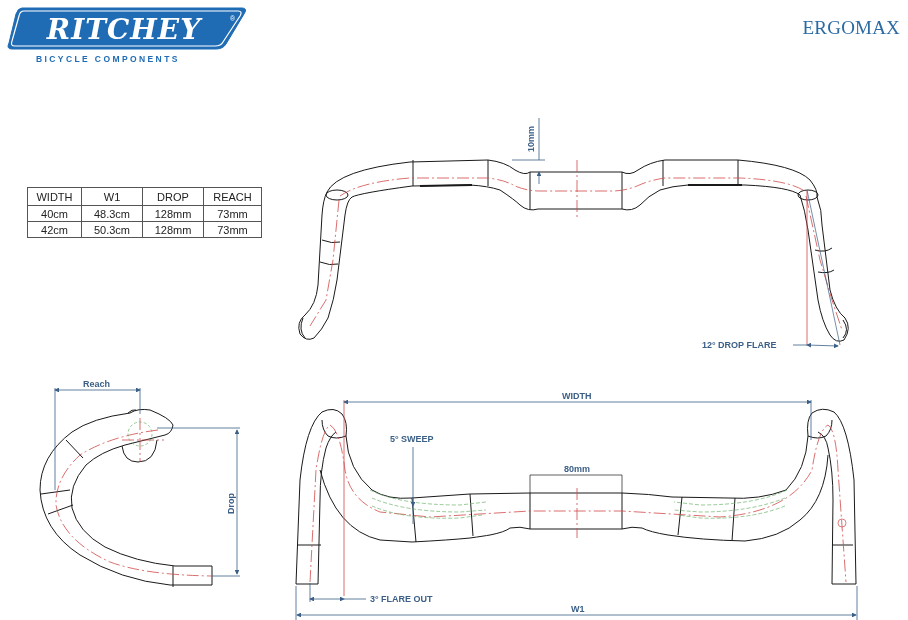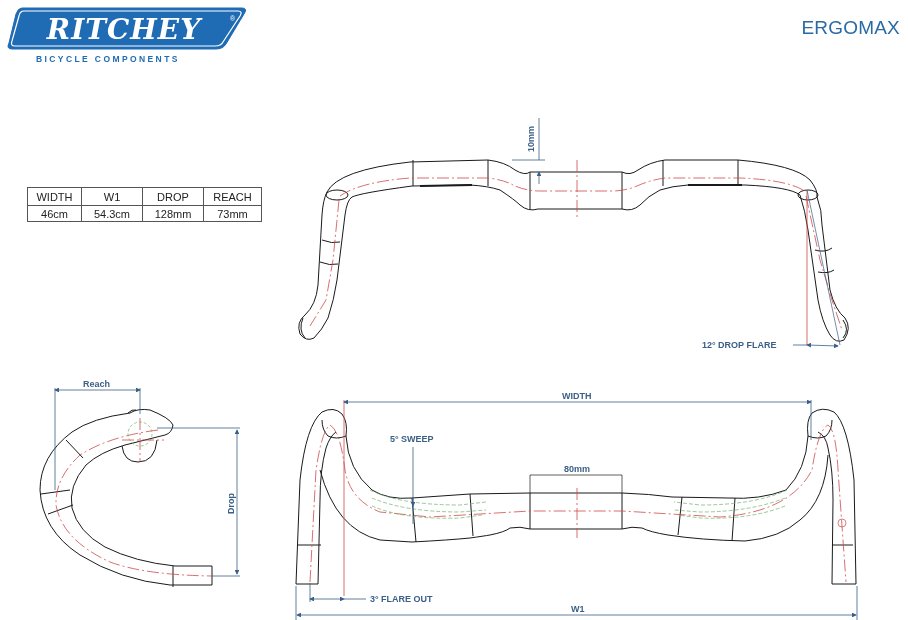--- a/index.html
+++ b/index.html
@@ -1,18 +1,18 @@
 <!DOCTYPE html>
 <html><head>
 <meta charset="utf-8">
 <style>
   html, body { margin: 0; padding: 0; background: #ffffff; }
   body { width: 908px; height: 620px; position: relative; overflow: hidden; font-family: "Liberation Sans", sans-serif; }
   .logo { position: absolute; left: 4px; top: 4px; width: 244px; height: 62px; }
-  .product-title { position: absolute; right: 8px; top: 17px; font-family: Liberation Sans, sans-serif; font-size: 19px; color: #2b6aa3; letter-spacing: 0.2px; }
+  .product-title { position: absolute; right: 8px; top: 17px; font-family: Liberation Serif, serif; font-size: 19px; color: #2b6aa3; letter-spacing: 0.2px; }
   .spec-table { position: absolute; left: 27px; top: 187px; border-collapse: collapse; font-family: "Liberation Sans", sans-serif; font-size: 11px; color: #222; }
   .spec-table th, .spec-table td { border: 1px solid #555; padding: 0 5px; height: 15px; text-align: center; font-weight: normal; }
   .spec-table th { height: 17px; }
   .spec-table .c0 { width: 43px; }
   .spec-table .c1 { width: 50px; }
   .spec-table .c2 { width: 50px; }
   .spec-table .c3 { width: 47px; }
   svg.drawing { position: absolute; left: 0; top: 0; }
   .dim-label { font-family: "Liberation Sans", sans-serif; font-size: 9px; font-weight: bold; fill: #3b5f86; }
 </style>
@@ -33,22 +33,28 @@
   <thead>
     <tr>
       <th class="c0">WIDTH</th>
       <th class="c1">W1</th>
       <th class="c2">DROP</th>
       <th class="c3">REACH</th>
     </tr>
   </thead>
   <tbody>
     <tr>
-      <td>46cm</td>
-      <td>54.3cm</td>
+      <td>40cm</td>
+      <td>48.3cm</td>
+      <td>128mm</td>
+      <td>73mm</td>
+    </tr>
+    <tr>
+      <td>42cm</td>
+      <td>50.3cm</td>
       <td>128mm</td>
       <td>73mm</td>
     </tr>
   </tbody>
 </table>
 
 <svg class="drawing" width="908" height="620" viewBox="0 0 908 620">
   <defs>
     <marker id="arr" markerWidth="6" markerHeight="6" refX="5" refY="3" orient="auto-start-reverse">
       <path d="M0,0 L6,3 L0,6 z" fill="#3b5f86"></path>

